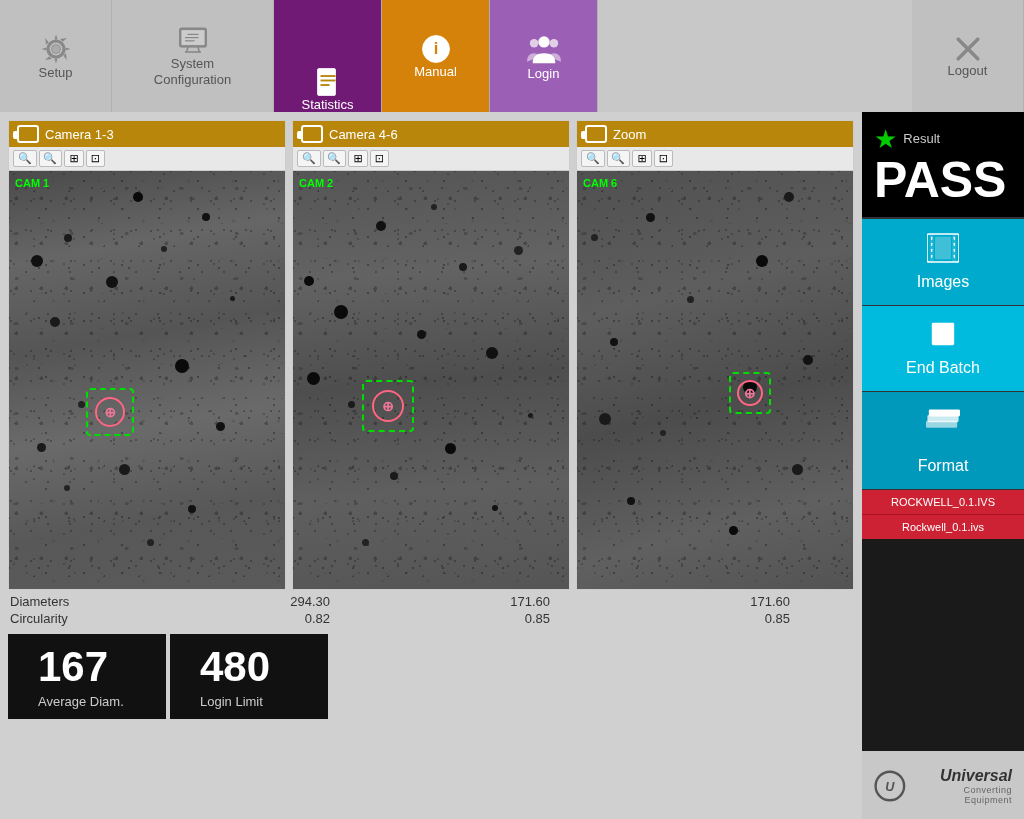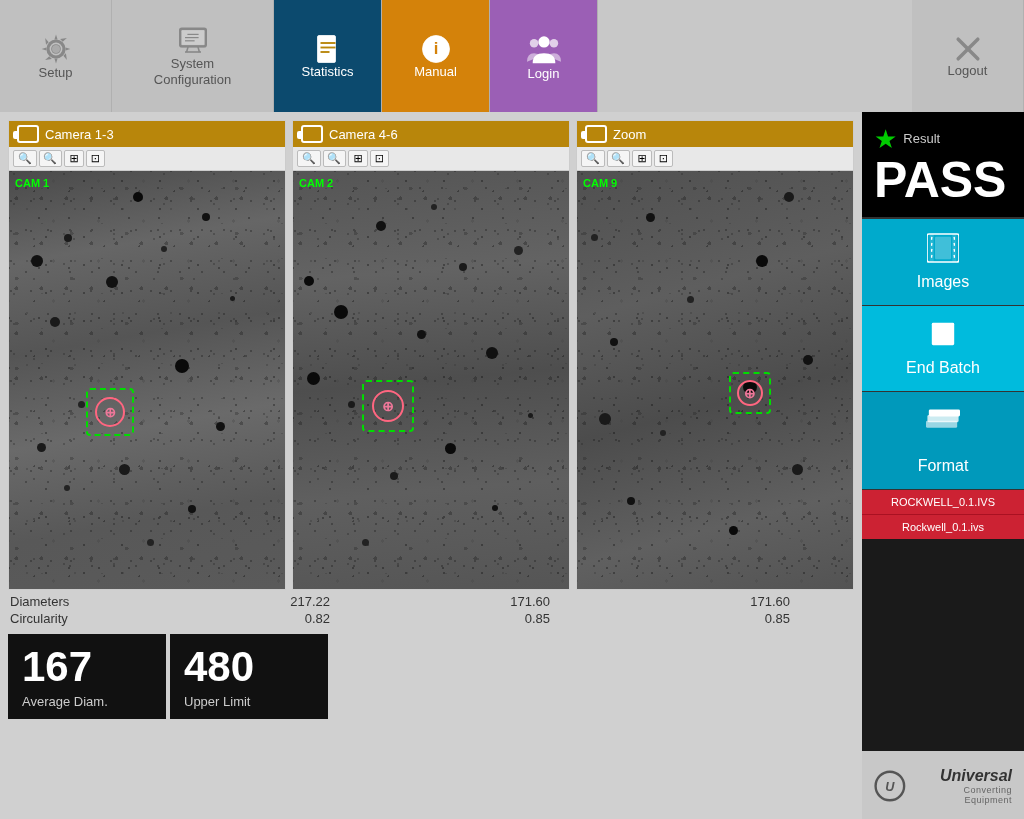--- a/index.html
+++ b/index.html
@@ -3,21 +3,21 @@
   <meta charset="utf-8">
   <style>
     * { margin: 0; padding: 0; box-sizing: border-box; }
     body { width: 1024px; height: 819px; background: #d0d0d0; font-family: Arial, sans-serif; overflow: hidden; position: relative; }
 
     
     .top-nav { display: flex; height: 112px; background: #c8c8c8; }
     .nav-item { display: flex; flex-direction: column; align-items: center; justify-content: center; cursor: pointer; flex: 1; border-right: 1px solid #b0b0b0; }
     .nav-item.setup { background: #c0c0c0; max-width: 112px; }
     .nav-item.system-config { background: #c0c0c0; max-width: 162px; }
-    .nav-item.statistics { background: #0c4a6e; color: white; max-width: 108px; }
+    .nav-item.statistics { background: #701a75; color: white; max-width: 108px; justify-content: flex-end; }
     .nav-item.manual { background: #d4820a; color: white; max-width: 108px; }
     .nav-item.login { background: #9b5fb5; color: white; max-width: 108px; flex: 1; }
     .nav-item.logout { background: #c0c0c0; max-width: 112px; margin-left: auto; }
     .nav-label { font-size: 13px; text-align: center; font-weight: 500; }
     .nav-item.setup .nav-label, .nav-item.system-config .nav-label, .nav-item.logout .nav-label { color: #555; }
     .nav-item.statistics .nav-label, .nav-item.manual .nav-label, .nav-item.login .nav-label { color: white; }
 
     
     .main-area { display: flex; height: calc(819px - 112px); }
     .left-area { flex: 1; padding: 8px; display: flex; flex-direction: column; }
@@ -40,21 +40,21 @@
     
     .stats-row { margin-top: 4px; display: flex; flex-direction: column; gap: 2px; }
     .stat-line { display: flex; font-size: 13px; color: #333; padding: 0 2px; }
     .stat-label { width: 120px; }
     .stat-val1 { width: 220px; text-align: right; padding-right: 20px; }
     .stat-val2 { width: 220px; text-align: right; padding-right: 20px; }
     .stat-val3 { width: 220px; text-align: right; }
 
     
     .big-stats { display: flex; gap: 4px; margin-top: 8px; }
-    .big-stat-box { background: #111; color: white; padding: 10px 14px; min-width: 158px; }
+    .big-stat-box { background: #111; color: white; padding: 10px 30px; min-width: 158px; }
     .big-stat-value { font-size: 42px; font-weight: bold; line-height: 1.1; }
     .big-stat-label { font-size: 13px; margin-top: 4px; color: #ccc; }
 
     
     .result-box { background: #000; color: white; padding: 12px; text-align: left; border-bottom: 2px solid #333; }
     .result-label { font-size: 13px; margin-bottom: 2px; }
     .result-pass { font-size: 50px; font-weight: bold; color: white; line-height: 1; }
 
     .right-btn { display: flex; flex-direction: column; align-items: center; justify-content: center; padding: 14px 8px; cursor: pointer; border-bottom: 1px solid #333; }
     .right-btn.images { background: #00aacc; color: white; }
@@ -259,21 +259,21 @@
         </div>
         <div class="camera-zoom-controls">
           <span class="zoom-btn">🔍</span>
           <span class="zoom-btn">🔍</span>
           <span class="zoom-btn">⊞</span>
           <span class="zoom-btn">⊡</span>
         </div>
         <div class="camera-image">
           <div class="cam-feed-sim" style="background: linear-gradient(165deg, #505050 0%, #5e5e5e 30%, #4c4c4c 55%, #606060 80%, #535353 100%);">
             <div class="noise"></div>
-            <span class="cam-label" style="color:#00ff00;font-size:11px;font-weight:bold;position:absolute;top:6px;left:6px;z-index:2;">CAM 9</span>
+            <span class="cam-label" style="color:#00ff00;font-size:11px;font-weight:bold;position:absolute;top:6px;left:6px;z-index:2;">CAM 6</span>
             <div style="position:absolute;inset:0;z-index:1;">
               <div style="position:absolute;width:9px;height:9px;background:#111;border-radius:50%;top:10%;left:25%;"></div>
               <div style="position:absolute;width:12px;height:12px;background:#0a0a0a;border-radius:50%;top:20%;left:65%;"></div>
               <div style="position:absolute;width:7px;height:7px;background:#222;border-radius:50%;top:30%;left:40%;"></div>
               <div style="position:absolute;width:10px;height:10px;background:#1a1a1a;border-radius:50%;top:5%;left:75%;"></div>
               <div style="position:absolute;width:8px;height:8px;background:#111;border-radius:50%;top:40%;left:12%;"></div>
               <div style="position:absolute;width:14px;height:14px;background:#0a0a0a;border-radius:50%;top:50%;left:60%;"></div>
               <div style="position:absolute;width:6px;height:6px;background:#222;border-radius:50%;top:62%;left:30%;"></div>
               <div style="position:absolute;width:11px;height:11px;background:#1a1a1a;border-radius:50%;top:70%;left:78%;"></div>
               <div style="position:absolute;width:8px;height:8px;background:#111;border-radius:50%;top:78%;left:18%;"></div>
@@ -288,40 +288,40 @@
               </div>
             </div>
           </div>
         </div>
       </div>
     </div>
 
     <div class="stats-row">
       <div class="stat-line">
         <span class="stat-label">Diameters</span>
-        <span class="stat-val1">217.22</span>
+        <span class="stat-val1">294.30</span>
         <span class="stat-val2">171.60</span>
         <span class="stat-val3">171.60</span>
       </div>
       <div class="stat-line">
         <span class="stat-label">Circularity</span>
         <span class="stat-val1">0.82</span>
         <span class="stat-val2">0.85</span>
         <span class="stat-val3">0.85</span>
       </div>
     </div>
 
     <div class="big-stats">
       <div class="big-stat-box">
         <div class="big-stat-value">167</div>
         <div class="big-stat-label">Average Diam.</div>
       </div>
       <div class="big-stat-box">
         <div class="big-stat-value">480</div>
-        <div class="big-stat-label">Upper Limit</div>
+        <div class="big-stat-label">Login Limit</div>
       </div>
     </div>
   </div>
 
   <div class="right-panel">
 
     <div class="result-box">
       <div style="display:flex;align-items:center;gap:6px;">
         <span style="color:#00cc00;font-size:26px;">★</span>
         <span class="result-label" style="font-size:13px;color:#ccc;">Result</span>

